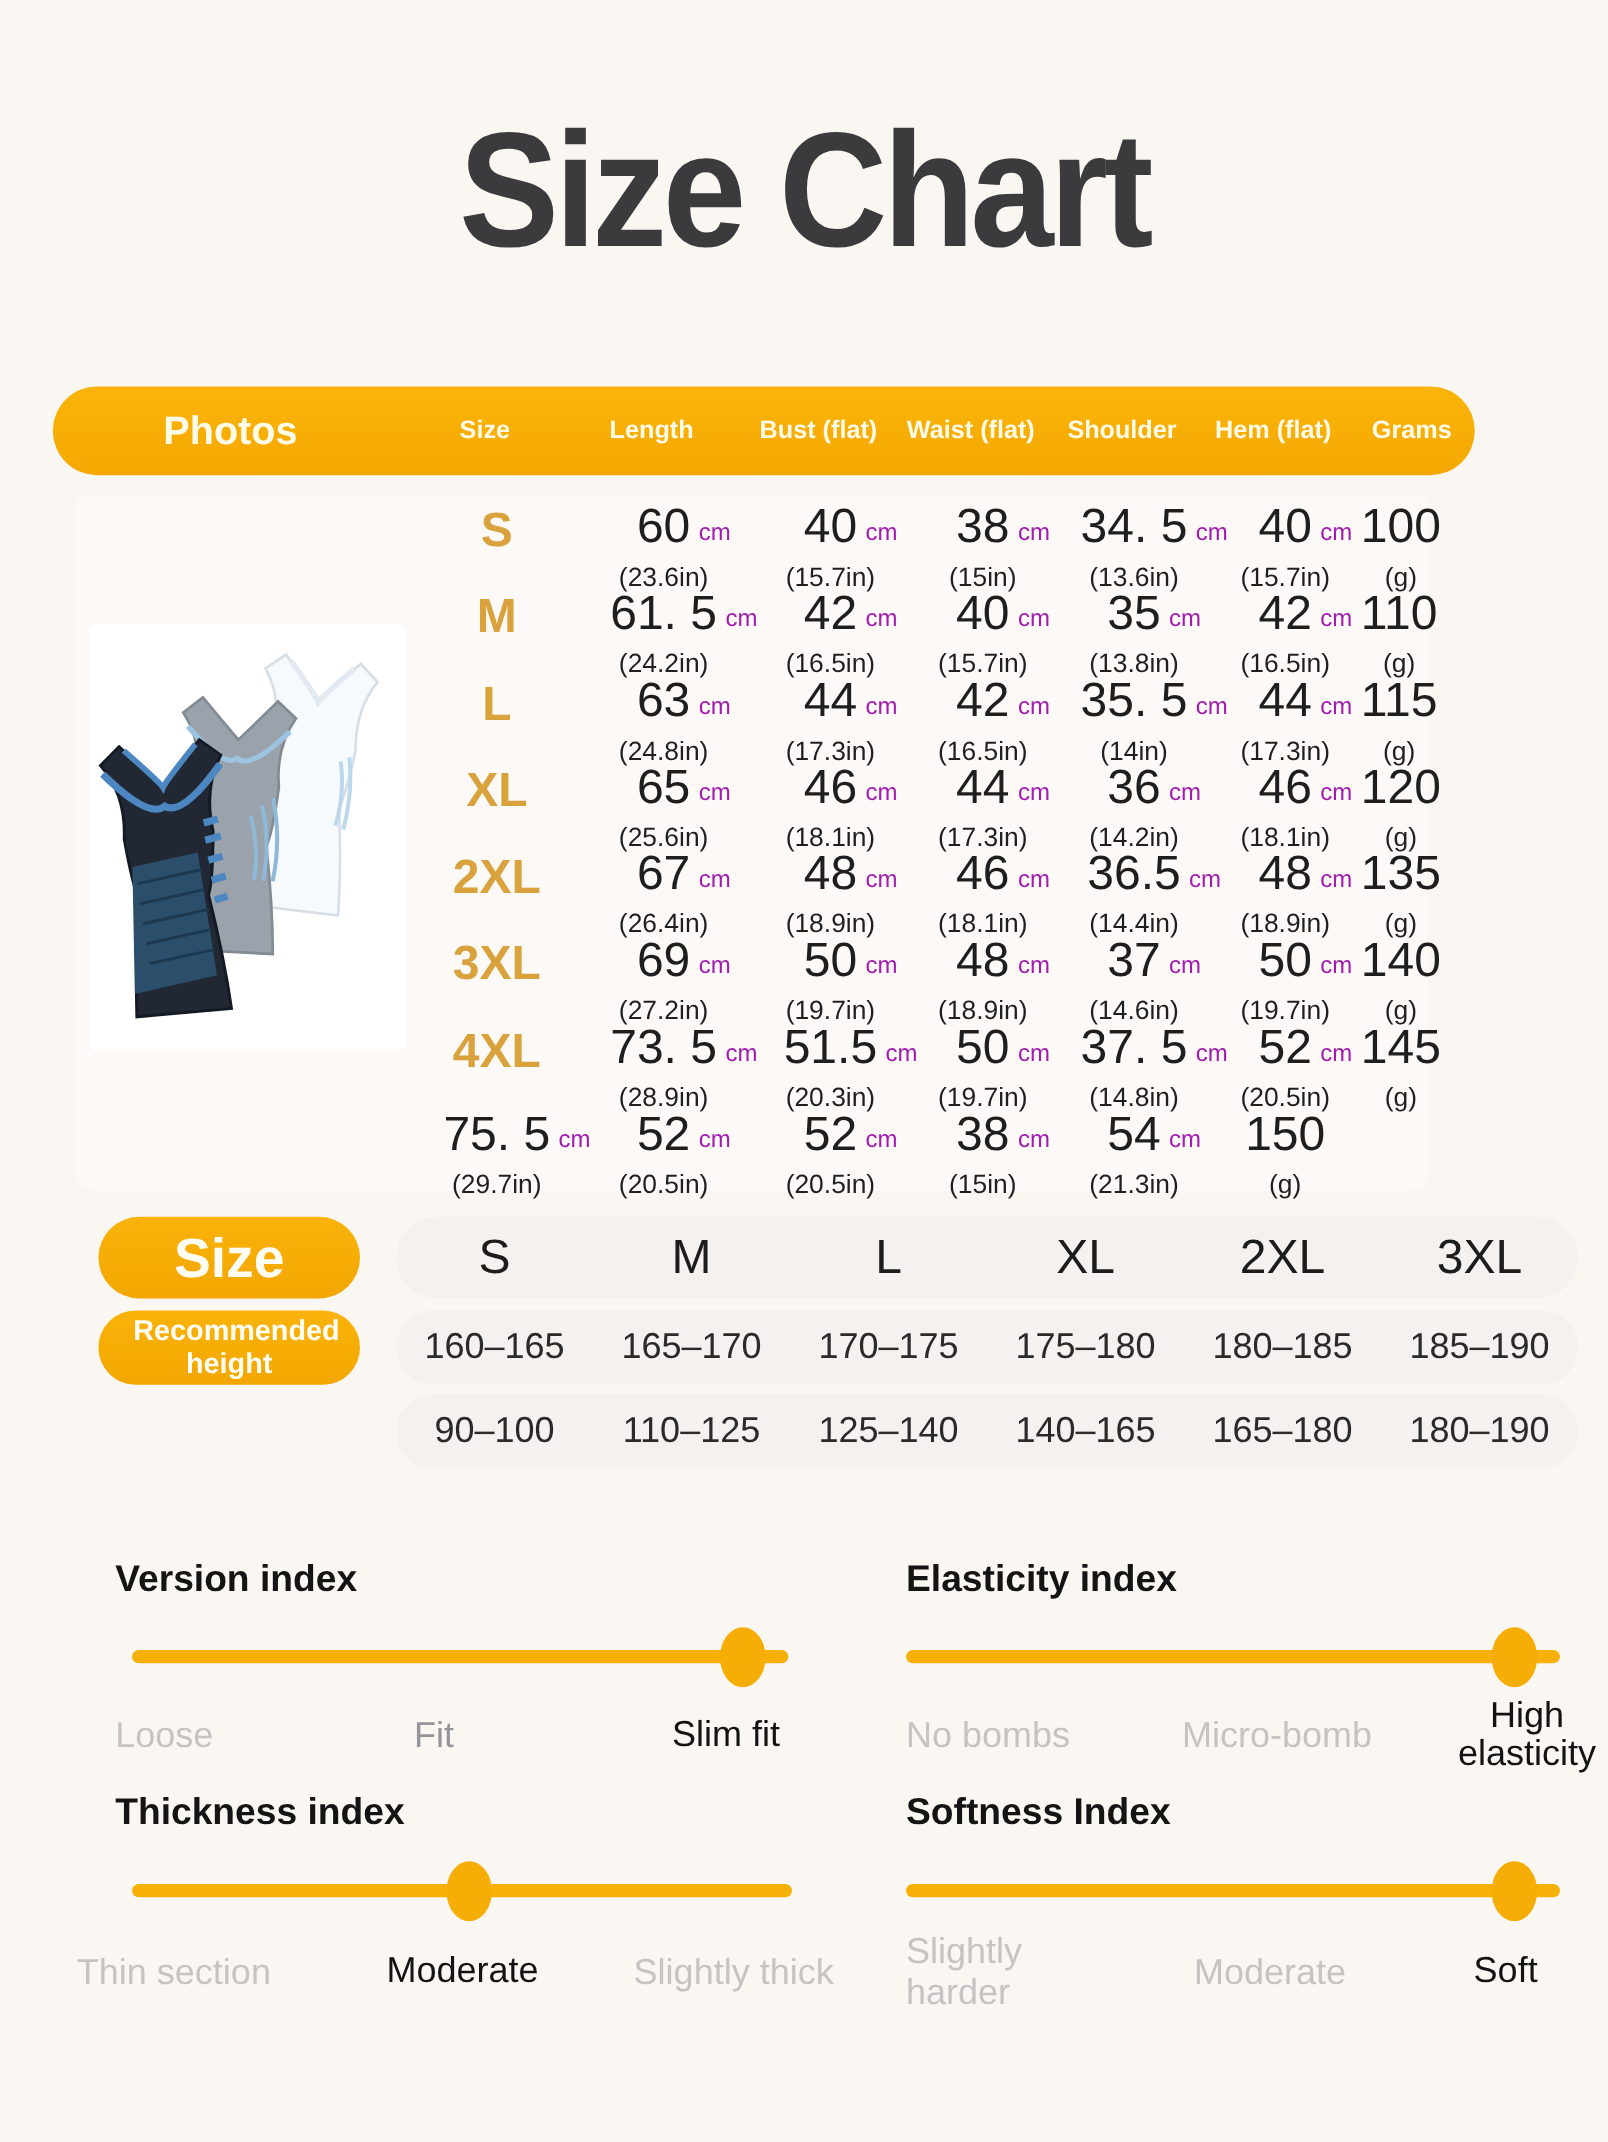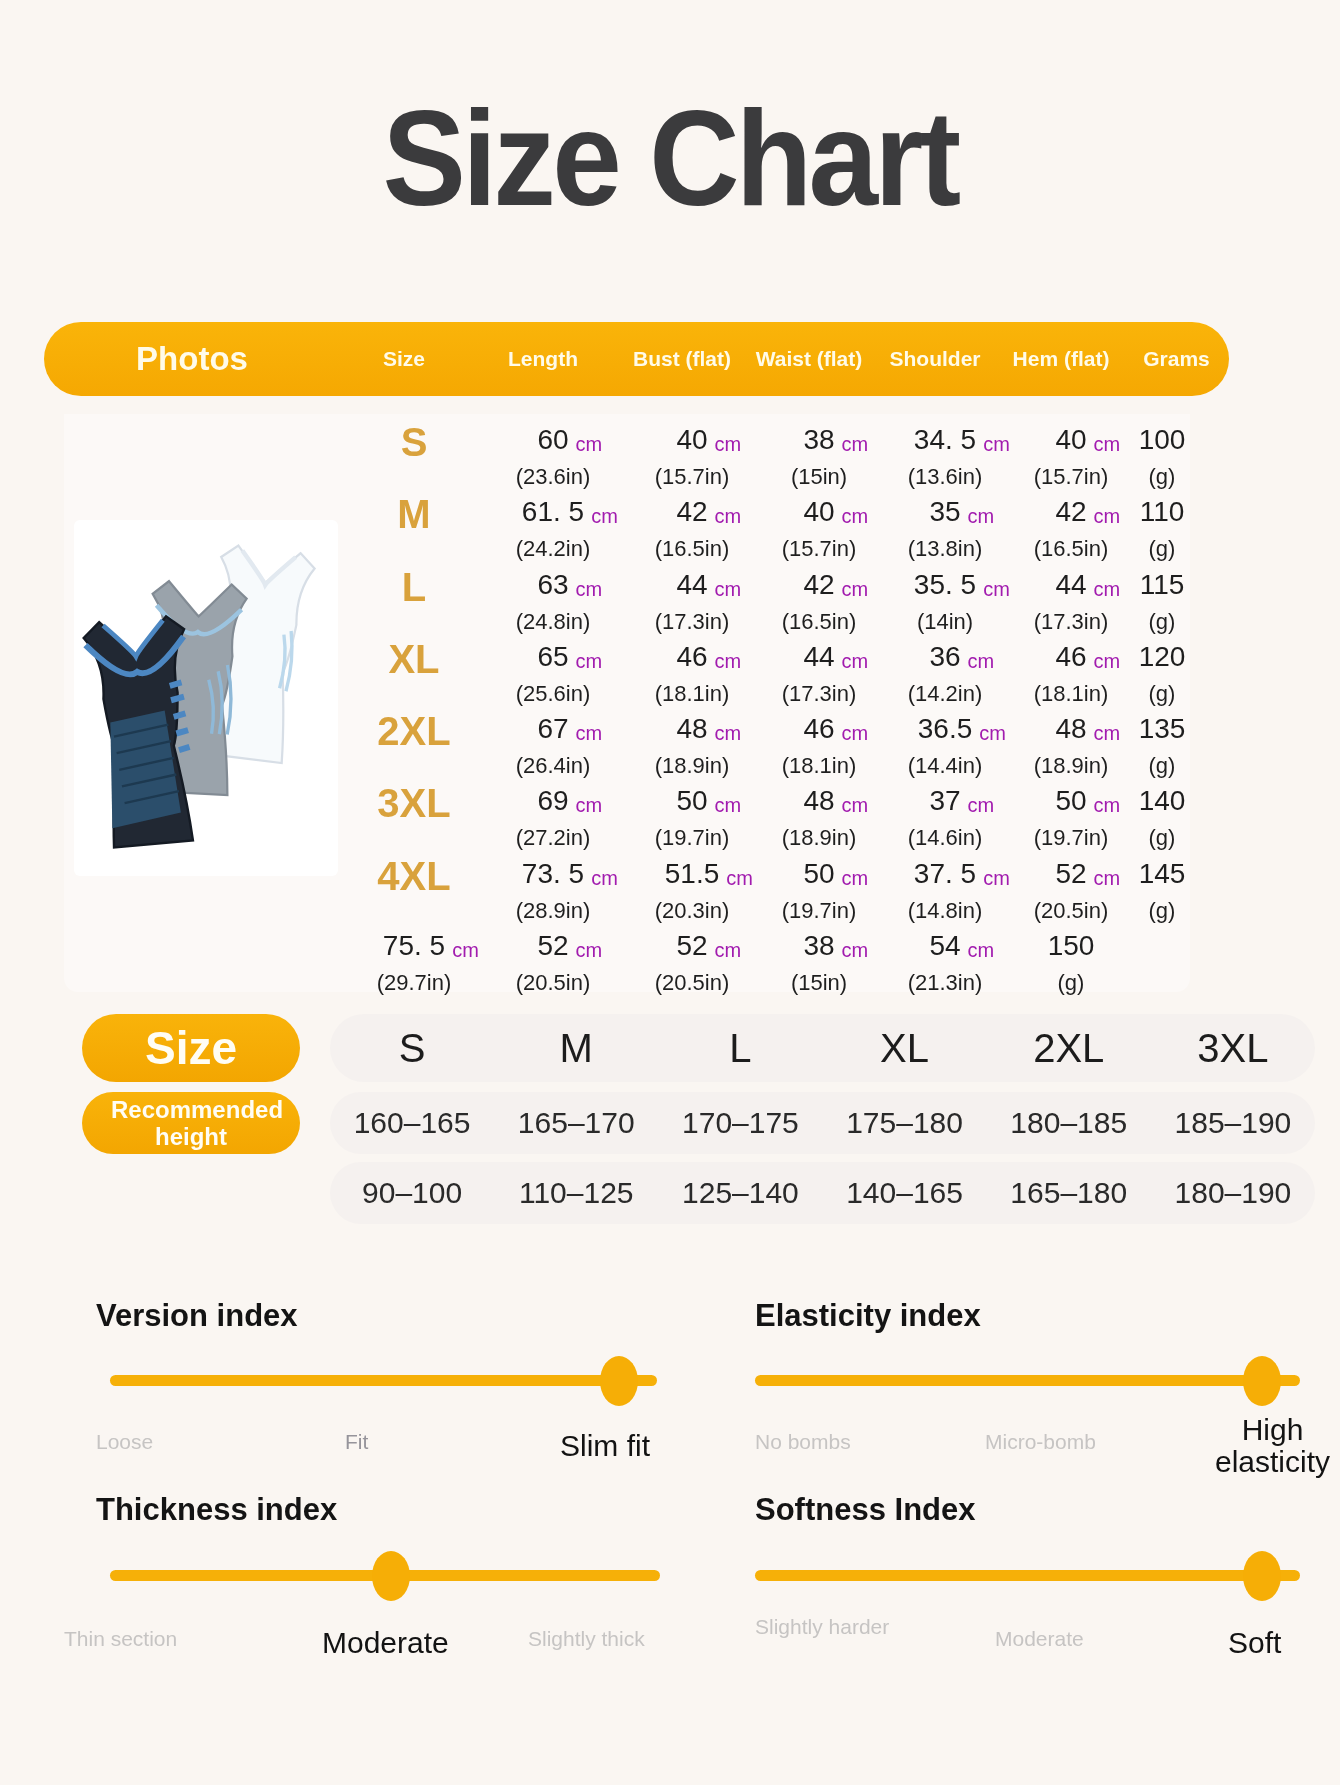--- a/index.html
+++ b/index.html
@@ -19,21 +19,21 @@
   .hcell{text-align:center;font-weight:bold;font-size:21px;}
   .h-photos{font-size:33px;}
 
   .t-body{position:absolute;left:64px;top:414px;width:1126px;height:578px;
           background:#FCF9F7;border-radius:0 0 14px 14px;}
   .t-row{display:grid;grid-template-columns:286px 128px 150px 128px 126px 126px 126px 1fr;
          height:72.25px;}
   .c{display:flex;flex-direction:column;align-items:center;padding-top:5px;}
   .c-size{font-size:40px;font-weight:bold;color:#D9A23C;line-height:46px;}
   .num-line{position:relative;display:inline-block;line-height:41px;white-space:nowrap;}
-  .num{font-size:28px;color:#1E1E1E;}
+  .num{font-size:40px;color:#1E1E1E;}
   .unit{position:absolute;left:calc(100% + 7px);top:5px;font-size:20px;color:#a21caf;}
   .inch{font-size:22px;color:#1F1F1F;line-height:25px;white-space:nowrap;}
 
   .photo-card{position:absolute;left:10px;top:106px;width:264px;height:356px;
               background:#FFFFFF;border-radius:6px;}
 
   
   .pill{position:absolute;left:82px;width:218px;color:#FFFDF4;font-weight:bold;
         background:linear-gradient(180deg,#F9B30A,#F3A601);
         display:flex;align-items:center;justify-content:center;text-align:center;}
@@ -49,21 +49,21 @@
   .bar-vals{font-size:30px;color:#2A2A2A;}
   .bar-h{top:1092px;height:62px;border-radius:31px;}
   .bar-w{top:1162px;height:62px;border-radius:31px;}
   .bar-cell{text-align:center;}
 
   
   .sl-title{position:absolute;margin:0;font-size:31px;font-weight:bold;color:#141414;}
   .sl-track{position:absolute;height:11px;border-radius:6px;background:#F6B008;}
   .sl-knob{position:absolute;top:50%;width:38px;height:50px;border-radius:50%;
            background:#F6AE06;transform:translate(-50%,-50%);}
-  .sl-lab{position:absolute;font-size:21px;color:#C6C4C3;white-space:nowrap;}
+  .sl-lab{position:absolute;font-size:30px;color:#C6C4C3;white-space:nowrap;}
   .lab-mid{color:#96949B;}
   .lab-active{color:#131313;font-size:30px;}
   .lab-wrap{white-space:normal;text-align:center;line-height:32px;}
   .lab-wrap-left{white-space:normal;text-align:left;line-height:34px;}
 
   
   .sl-v-title{left:96px;top:1298px;}   .sl-v-track{left:110px;top:1375px;width:547px;}
   .sl-e-title{left:755px;top:1298px;}  .sl-e-track{left:755px;top:1375px;width:545px;}
   .sl-t-title{left:96px;top:1492px;}   .sl-t-track{left:110px;top:1570px;width:550px;}
   .sl-s-title{left:755px;top:1492px;}  .sl-s-track{left:755px;top:1570px;width:545px;}

